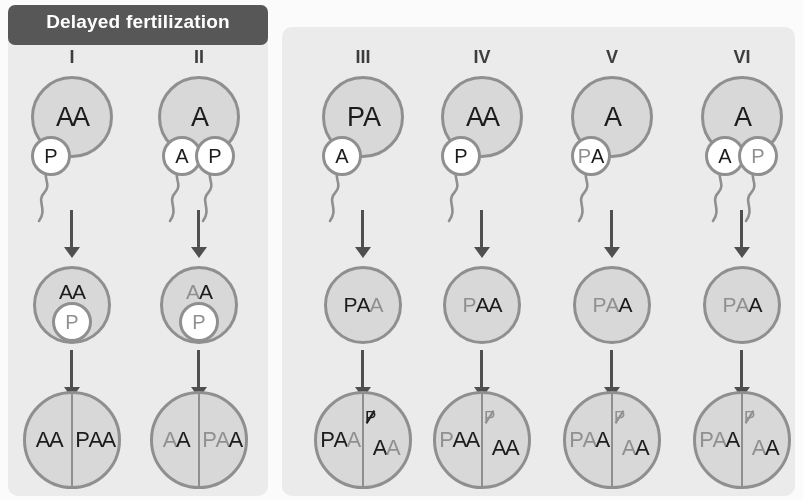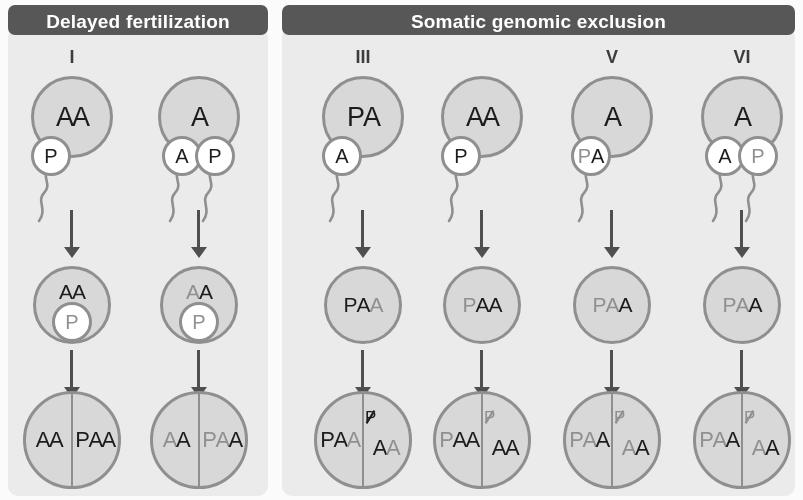--- a/index.html
+++ b/index.html
@@ -11,21 +11,21 @@
     overflow:hidden;
   }
   .panel-body{
     position:absolute;top:27px;height:469px;
     background:var(--panel-bg,#ebebeb);
     border-radius:10px;
   }
   #panel-left-body{left:8px;width:260px;}
   #panel-right-body{left:282px;width:513px;}
   .panel-header{
-    position:absolute;top:5px;height:30px;
+    position:absolute;top:5px;height:40px;
     background:var(--header-bg,#575757);
     border-radius:7px;
     color:var(--header-text,#fff);
     font-weight:bold;font-size:19px;line-height:34px;text-align:center;
     letter-spacing:.2px;
   }
   #panel-left-header{left:8px;width:260px;}
   #panel-right-header{left:282px;width:513px;}
 
   .column{position:absolute;top:45px;width:130px;height:452px;}
@@ -79,23 +79,20 @@
 </style>
 </head>
 <body>
 
 <div id="page">
   <div class="panel-body" id="panel-left-body"></div>
   <div class="panel-body" id="panel-right-body"></div>
   <div class="panel-header" id="panel-left-header">
     <span>Delayed fertilization</span>
   </div>
-  <div class="panel-header" id="panel-right-header">
-    <span>Somatic genomic exclusion</span>
-  </div>
   <div id="columns">
       <div class="column" style="left: 7px;">
         <div class="numeral">I</div>
         <div class="tail" style="left: 26px; top: 120px;"><svg width="26" height="62" viewBox="0 0 26 62">
             <path d="M16 3 C 7 11, 20 19, 11 28 C 3 36, 15 44, 6 56" fill="none" stroke="#8f8f8f" stroke-width="2.6" stroke-linecap="round"></path>
           </svg></div>
         <div class="cell egg" style="left: 24px;">
           <div class="cell-text">
             <span class="ltr s-dark">A</span>
             <span class="ltr s-dark">A</span>
@@ -126,20 +123,21 @@
             <span class="ltr s-dark">A</span>
           </div>
           <div class="half half-right">
             <span class="ltr s-dark">P</span>
             <span class="ltr s-dark">A</span>
             <span class="ltr s-dark">A</span>
           </div>
         </div>
       </div>
       <div class="column" style="left: 134px;">
+        <div class="numeral">II</div>
         <div class="tail" style="left: 30px; top: 120px;"><svg width="26" height="62" viewBox="0 0 26 62">
             <path d="M16 3 C 7 11, 20 19, 11 28 C 3 36, 15 44, 6 56" fill="none" stroke="#8f8f8f" stroke-width="2.6" stroke-linecap="round"></path>
           </svg></div>
         <div class="tail" style="left: 63px; top: 120px;"><svg width="26" height="62" viewBox="0 0 26 62">
             <path d="M16 3 C 7 11, 20 19, 11 28 C 3 36, 15 44, 6 56" fill="none" stroke="#8f8f8f" stroke-width="2.6" stroke-linecap="round"></path>
           </svg></div>
         <div class="cell egg" style="left: 24px;">
           <div class="cell-text">
             <span class="ltr s-dark">A</span>
           </div>
@@ -213,20 +211,21 @@
             <span class="ltr s-gray">A</span>
           </div>
           <div class="half half-right lowered">
             <span class="ltr s-dark">A</span>
             <span class="ltr s-gray">A</span>
             <span class="crossed s-dark">P</span>
           </div>
         </div>
       </div>
       <div class="column" style="left: 417px;">
+        <div class="numeral">IV</div>
         <div class="tail" style="left: 26px; top: 120px;"><svg width="26" height="62" viewBox="0 0 26 62">
             <path d="M16 3 C 7 11, 20 19, 11 28 C 3 36, 15 44, 6 56" fill="none" stroke="#8f8f8f" stroke-width="2.6" stroke-linecap="round"></path>
           </svg></div>
         <div class="cell egg" style="left: 24px;">
           <div class="cell-text">
             <span class="ltr s-dark">A</span>
             <span class="ltr s-dark">A</span>
           </div>
         </div>
         <div class="cell sperm" style="left: 24px;">

